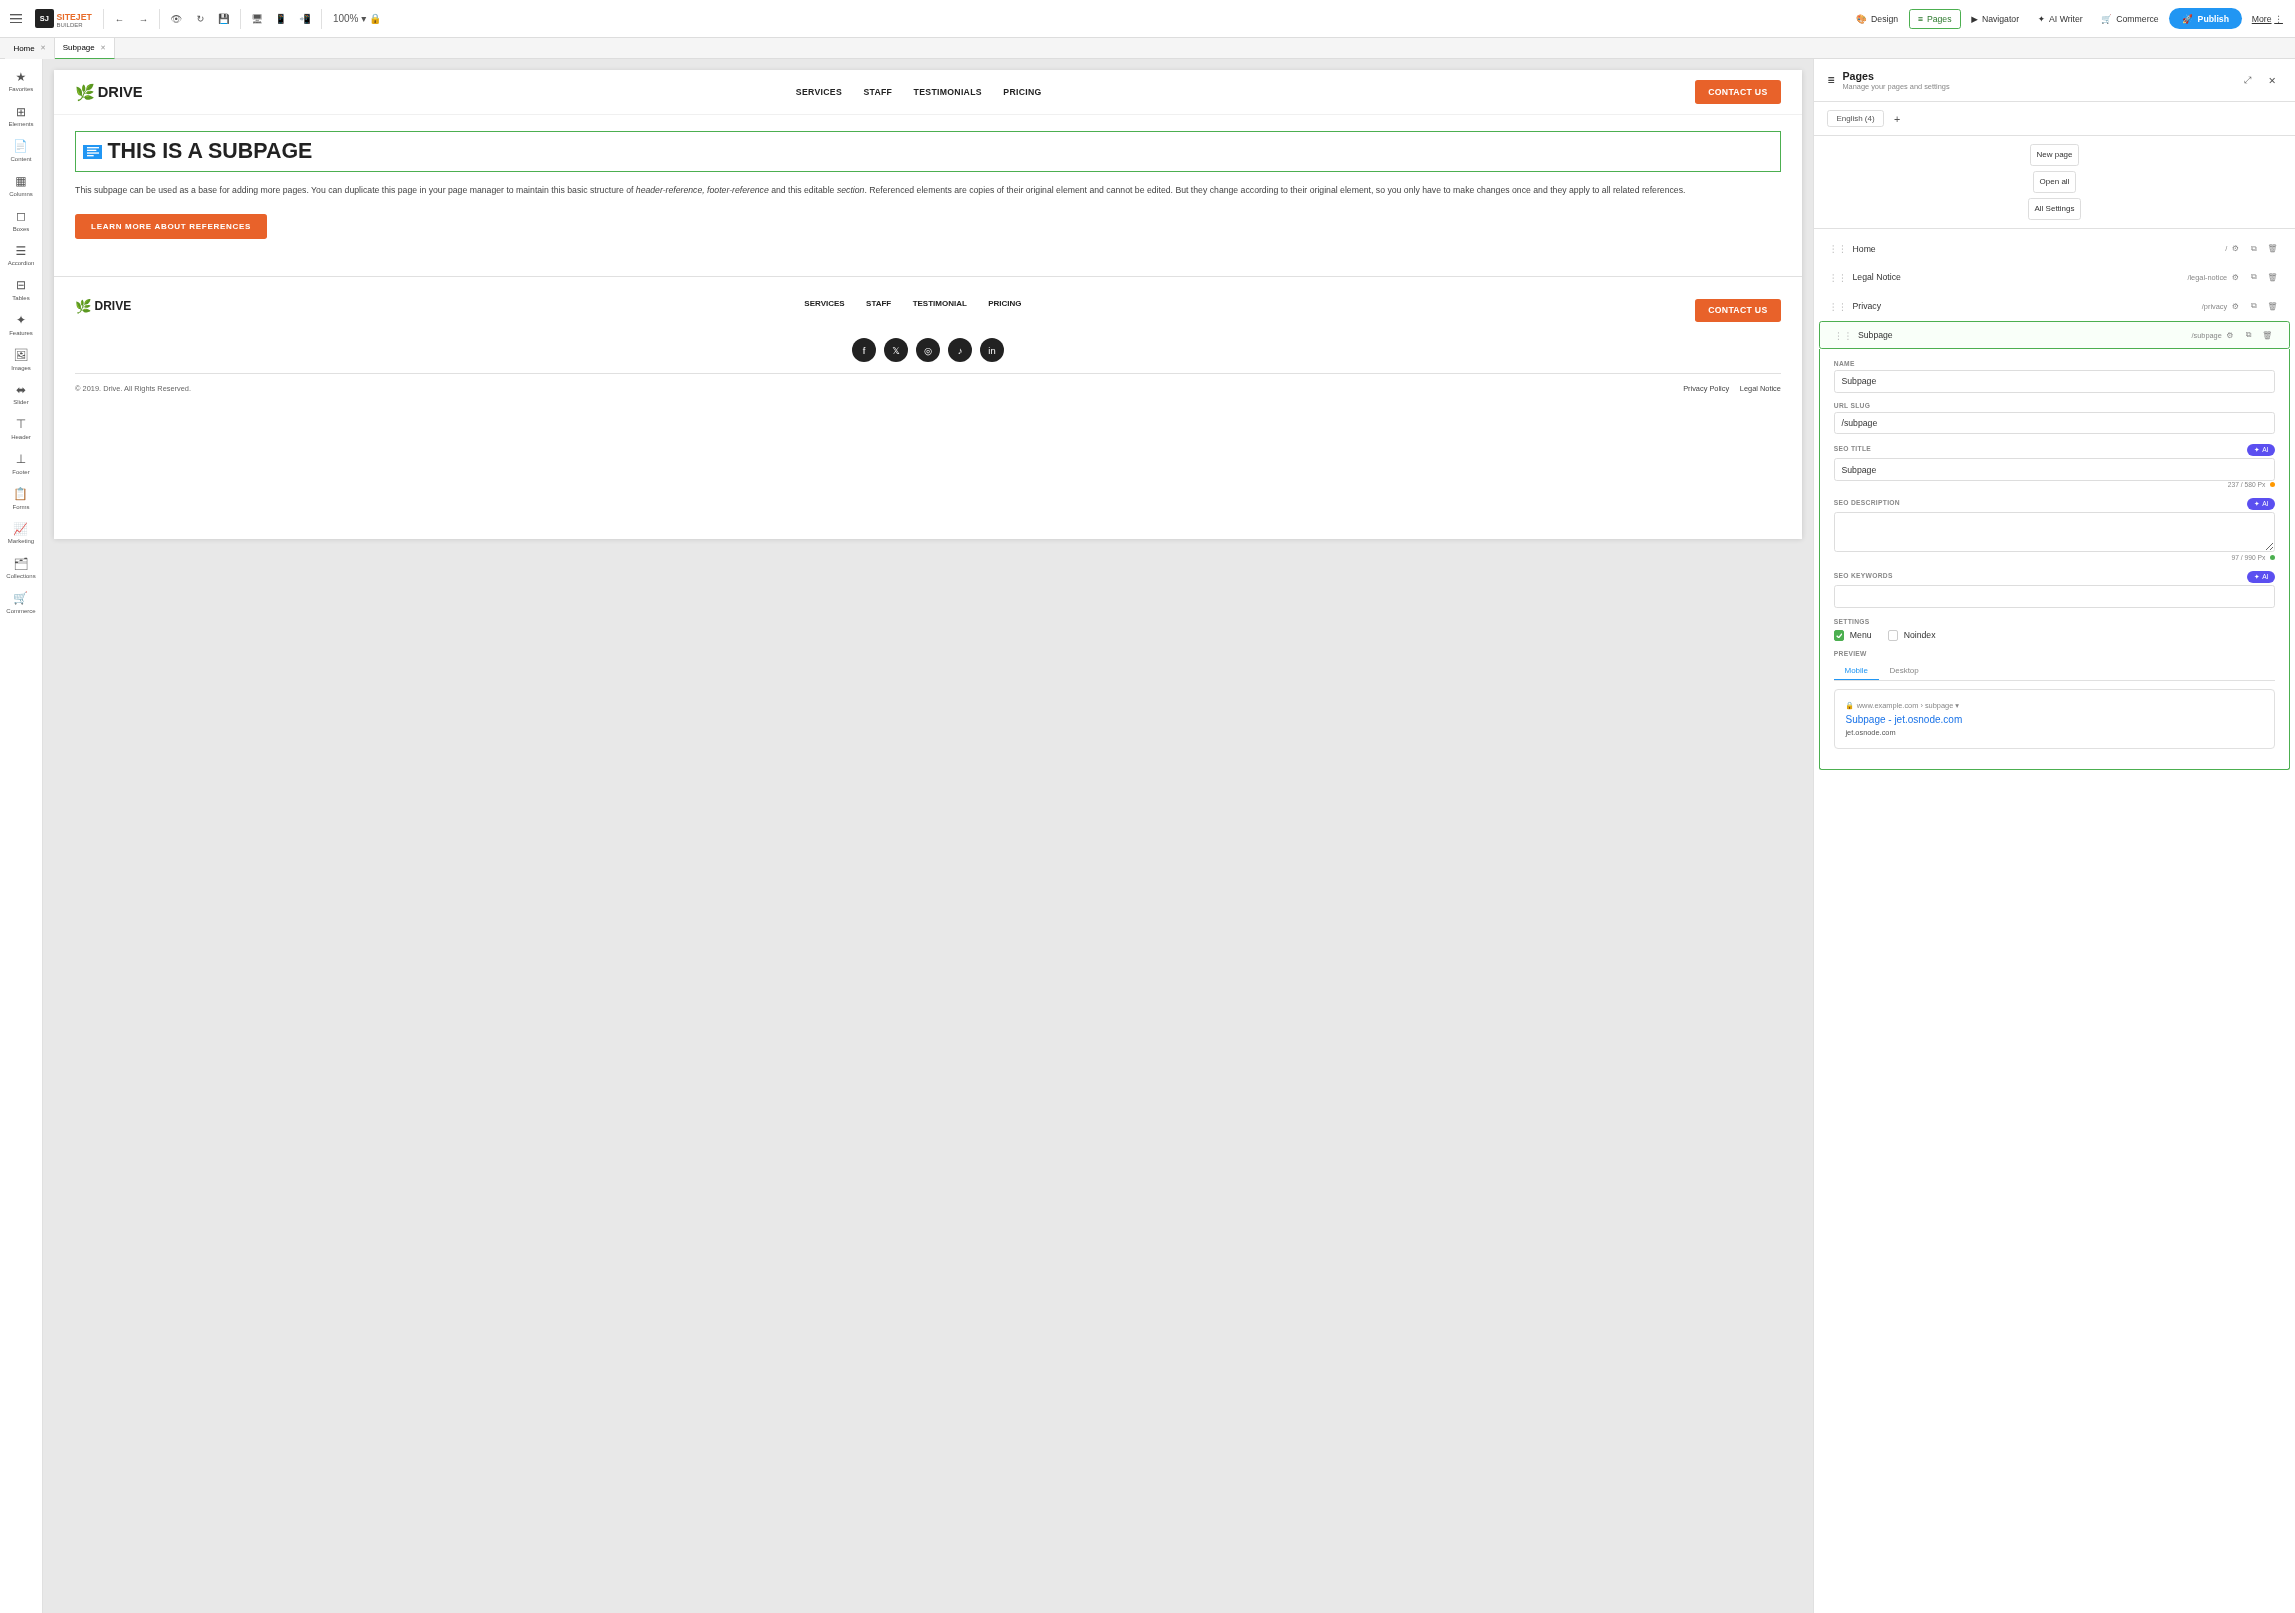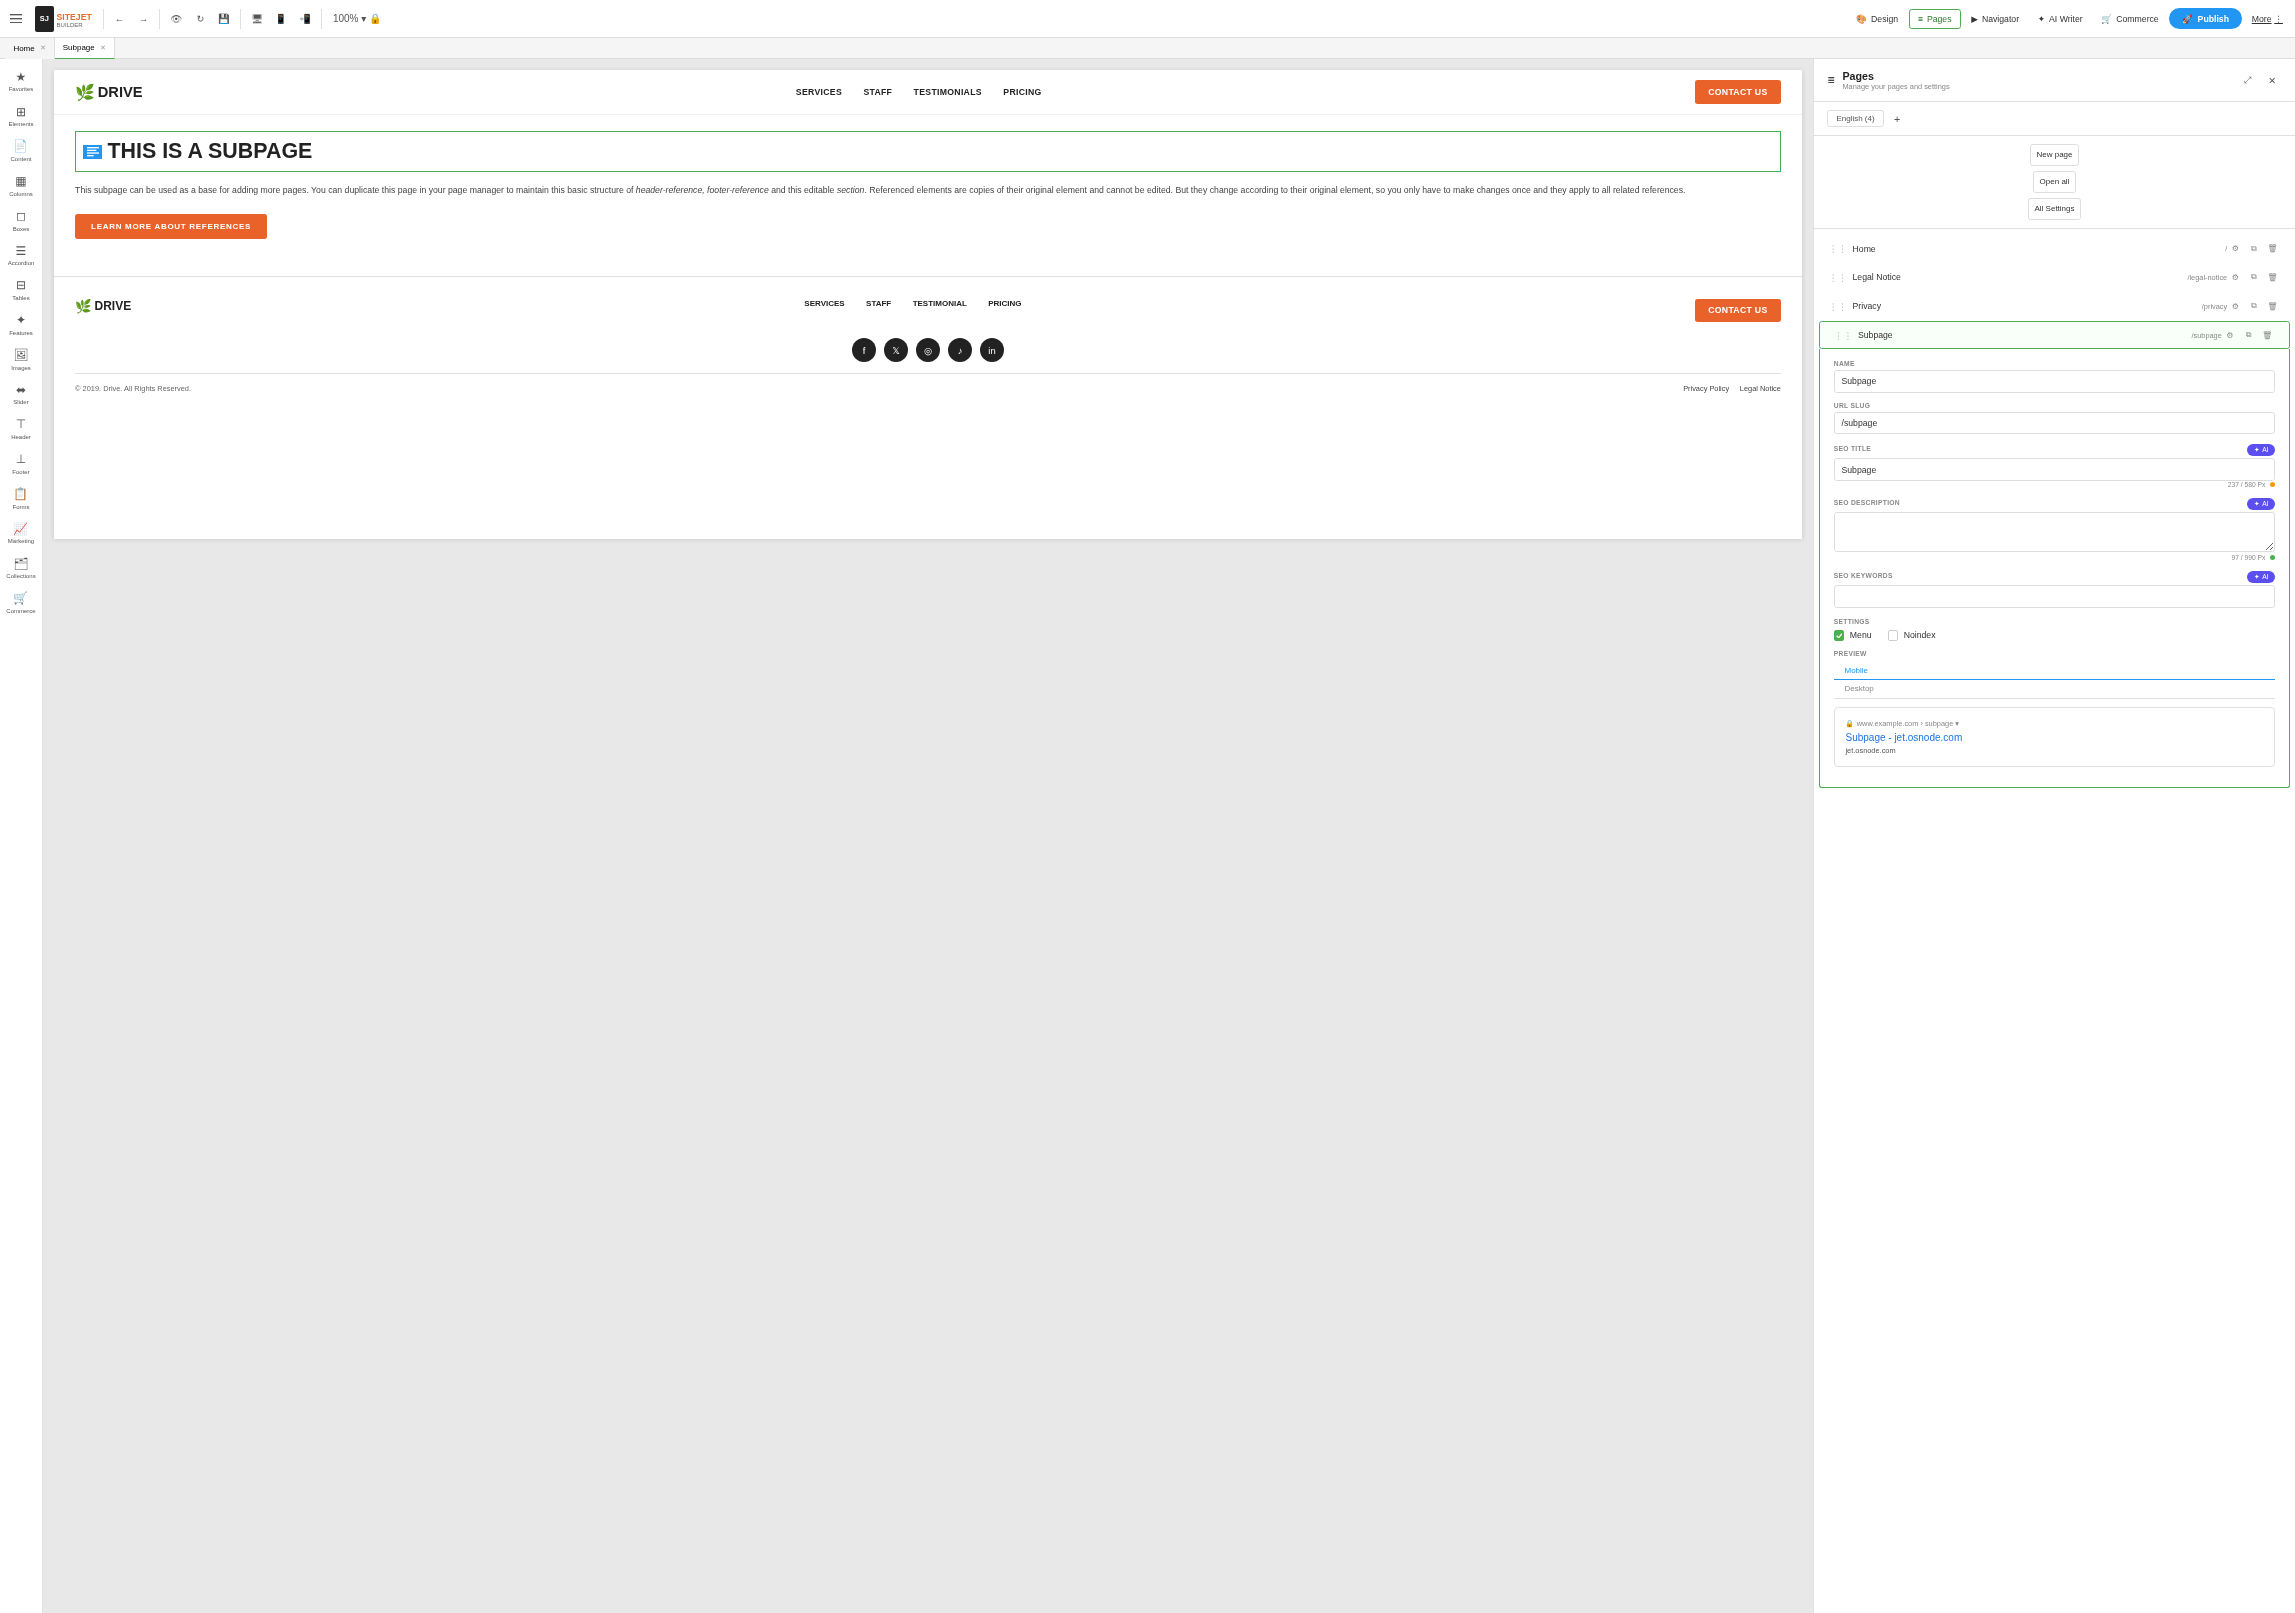--- a/index.html
+++ b/index.html
@@ -58,21 +58,21 @@
       display: flex; align-items: center; justify-content: center;
       cursor: pointer; border-radius: 2.7px;
     }
     .logo-area {
       display: flex; align-items: center; gap: 2.7px;
       margin: 0 5.4px;
     }
     .logo-icon-box {
       background: #222;
       color: #fff;
-      width: 19px; height: 26px;
+      width: 19px; height: 19px;
       display: flex; align-items: center; justify-content: center;
       font-size: 7.4px; font-weight: bold; border-radius: 2px;
     }
     .logo-sub { font-size: 6px; color: #666; display: block; }
     .top-bar-sep { width: 0.7px; height: 20px; background: #e0e0e0; margin: 0 2.7px; }
     .icon-btn {
       width: 21.4px; height: 21.4px;
       display: flex; align-items: center; justify-content: center;
       cursor: pointer; border-radius: 2.7px; color: #555; font-size: 9.4px;
     }
@@ -379,21 +379,21 @@
     .checkbox-empty {
       width: 10.7px; height: 10.7px;
       border: 1.3px solid #ccc;
       background: #fff;
       border-radius: 2px;
       cursor: pointer; flex-shrink: 0;
     }
     .preview-section { margin-bottom: 9.4px; }
     .preview-tabs {
       display: flex; gap: 0;
-      border-bottom: 0.7px solid #e0e0e0; margin-bottom: 8px; flex-direction: column;
+      border-bottom: 0.7px solid #e0e0e0; margin-bottom: 8px;
     }
     .preview-tab {
       padding: 4px 10.7px; font-size: 8px; cursor: pointer;
       color: #888; border-bottom: 1.3px solid transparent;
     }
     .preview-tab.active {
       color: #2196F3; border-bottom: 1.3px solid #2196F3;
     }
     .preview-box {
       border: 0.7px solid #e0e0e0;

